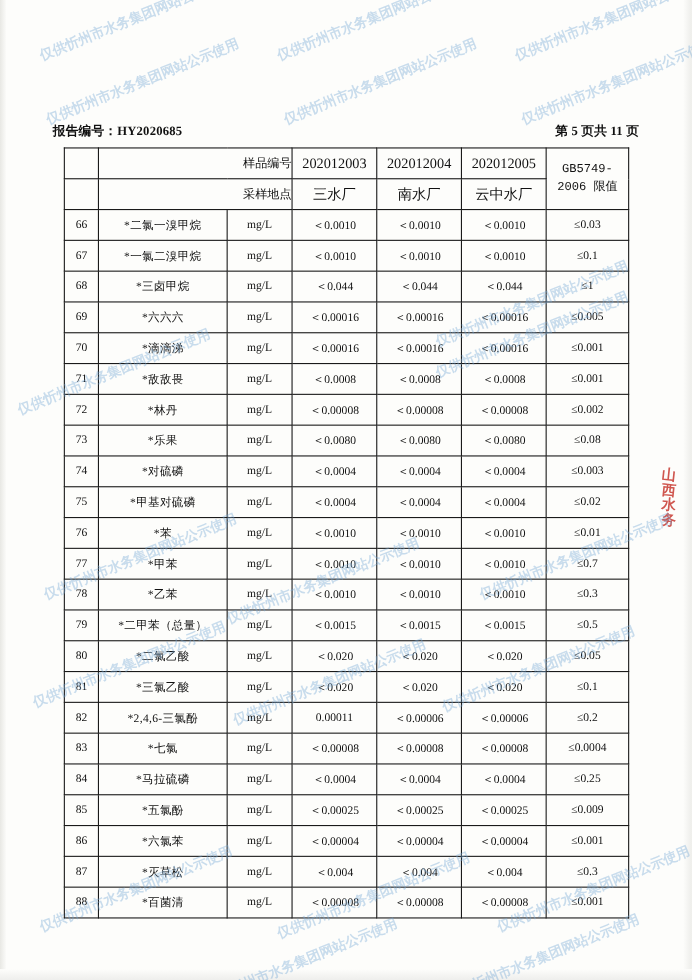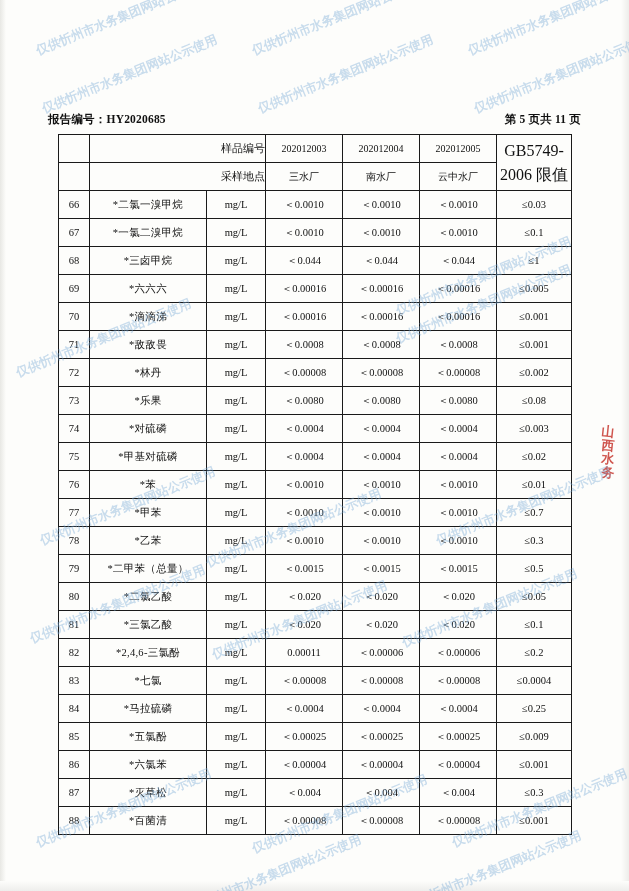--- a/index.html
+++ b/index.html
@@ -77,27 +77,28 @@
     height: 27px;
     font-weight: normal;
   }
   .hdr-label {
     text-align: right;
     padding-right: 18px;
     font-weight: bold;
     font-size: 11px;
   }
   .hdr-samp {
-    font-size: 10px;
+    font-size: 13px;
     font-weight: normal;
   }
   .hdr-limit {
-    font-size: 16px;
+    font-size: 11px;
     line-height: 1.5;
     font-weight: normal;
+    font-family: Liberation Mono, monospace;
   }
   .c-no { width: 30px; margin-left: 12px; }
   .c-item { width: 116px; text-align: left; padding-left: 8px; }
   .c-unit { width: 58px; }
   .c-val { width: 76px; }
   .c-limit { width: 74px; }
 
   .row-item {
     text-align: left;
     padding-left: 9px;

